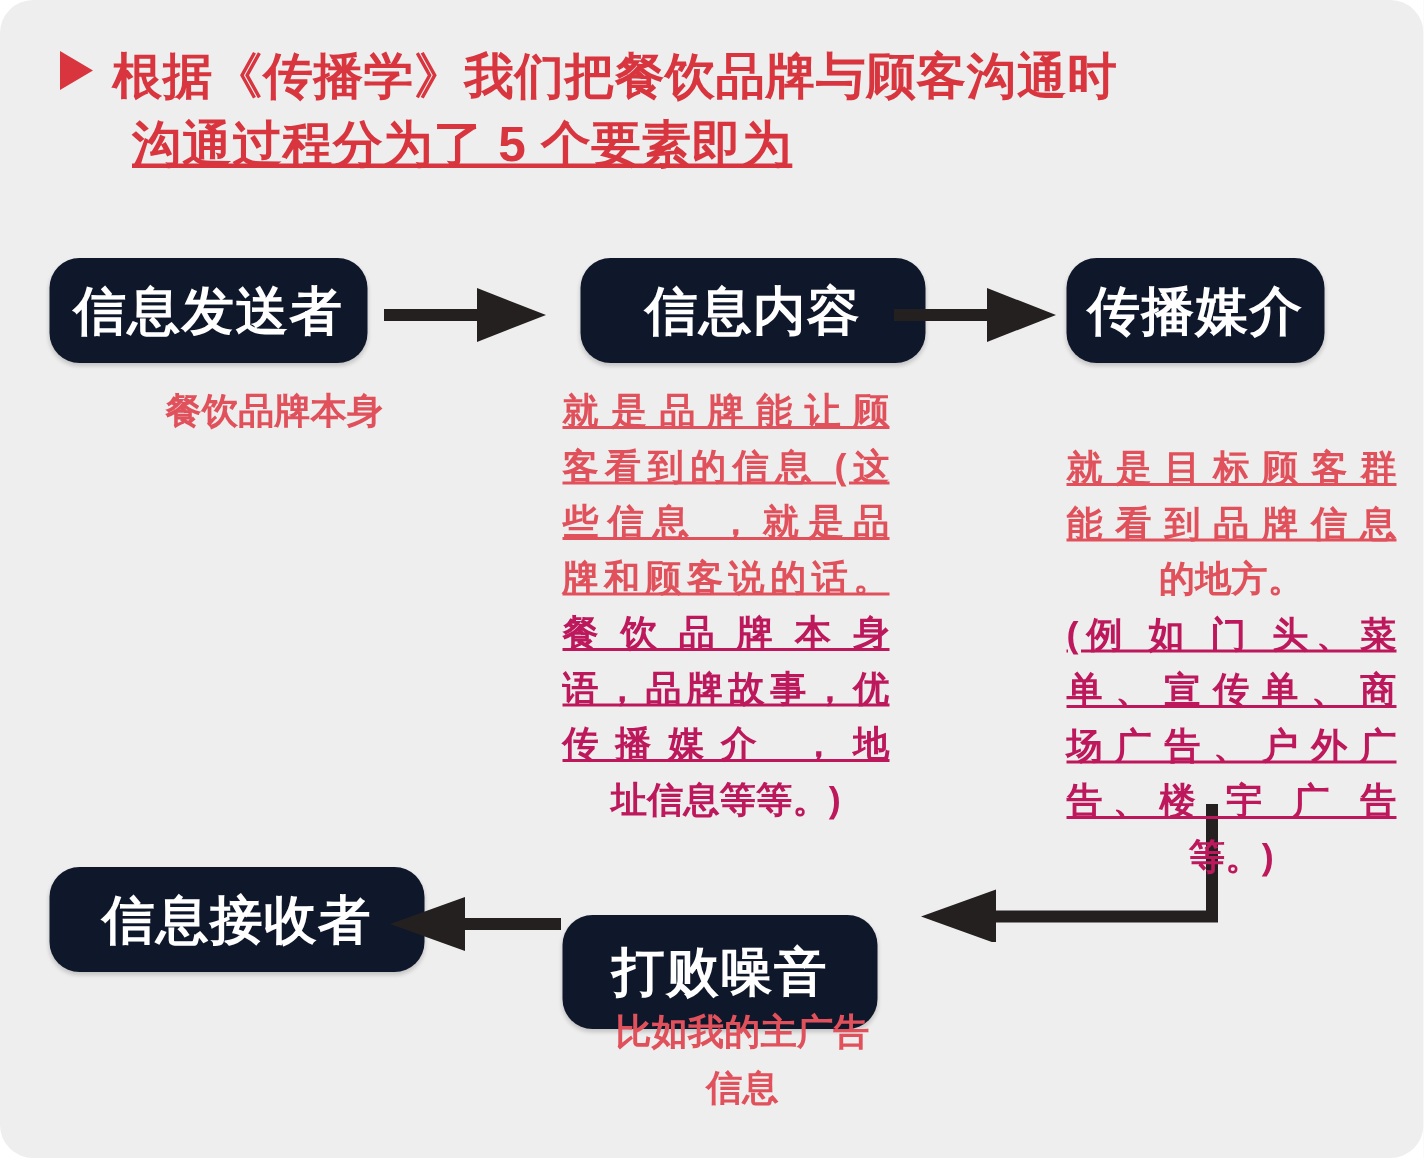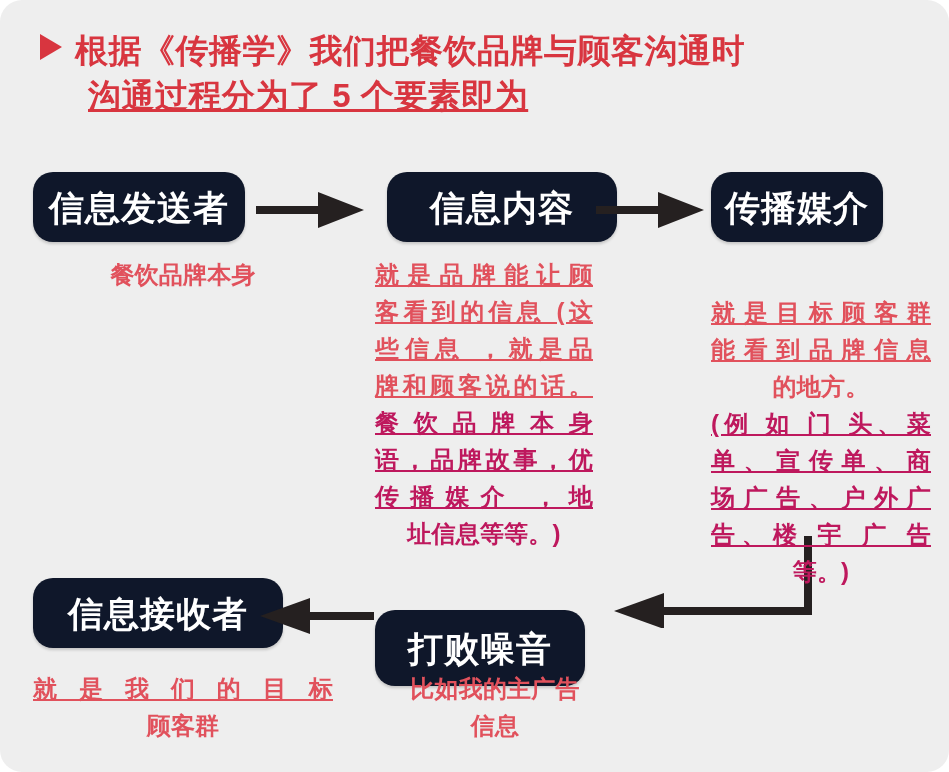--- a/index.html
+++ b/index.html
@@ -164,23 +164,19 @@
     <span class="red jl">就是目标顾客群</span>
     <span class="red jl">能看到品牌信息</span>
     <span class="red jl-last">的地方。</span>
     <span class="black jl">(例 如 门 头、菜</span>
     <span class="black jl">单、宣传单、商</span>
     <span class="black jl">场广告、户外广</span>
     <span class="black jl">告、楼 宇 广 告</span>
     <span class="black jl-last">等。)</span>
   </div>
 
-  <div class="caption" id="cap-receiver">
-    <span class="red jl">就是我们的目标</span>
-    <span class="red jl-last">顾客群</span>
-  </div>
 
   <div class="caption" id="cap-noise">
     <span class="red jl-last">比如我的主广告</span>
     <span class="red jl-last">信息</span>
   </div>
 
 </div>
 
 </body></html>

